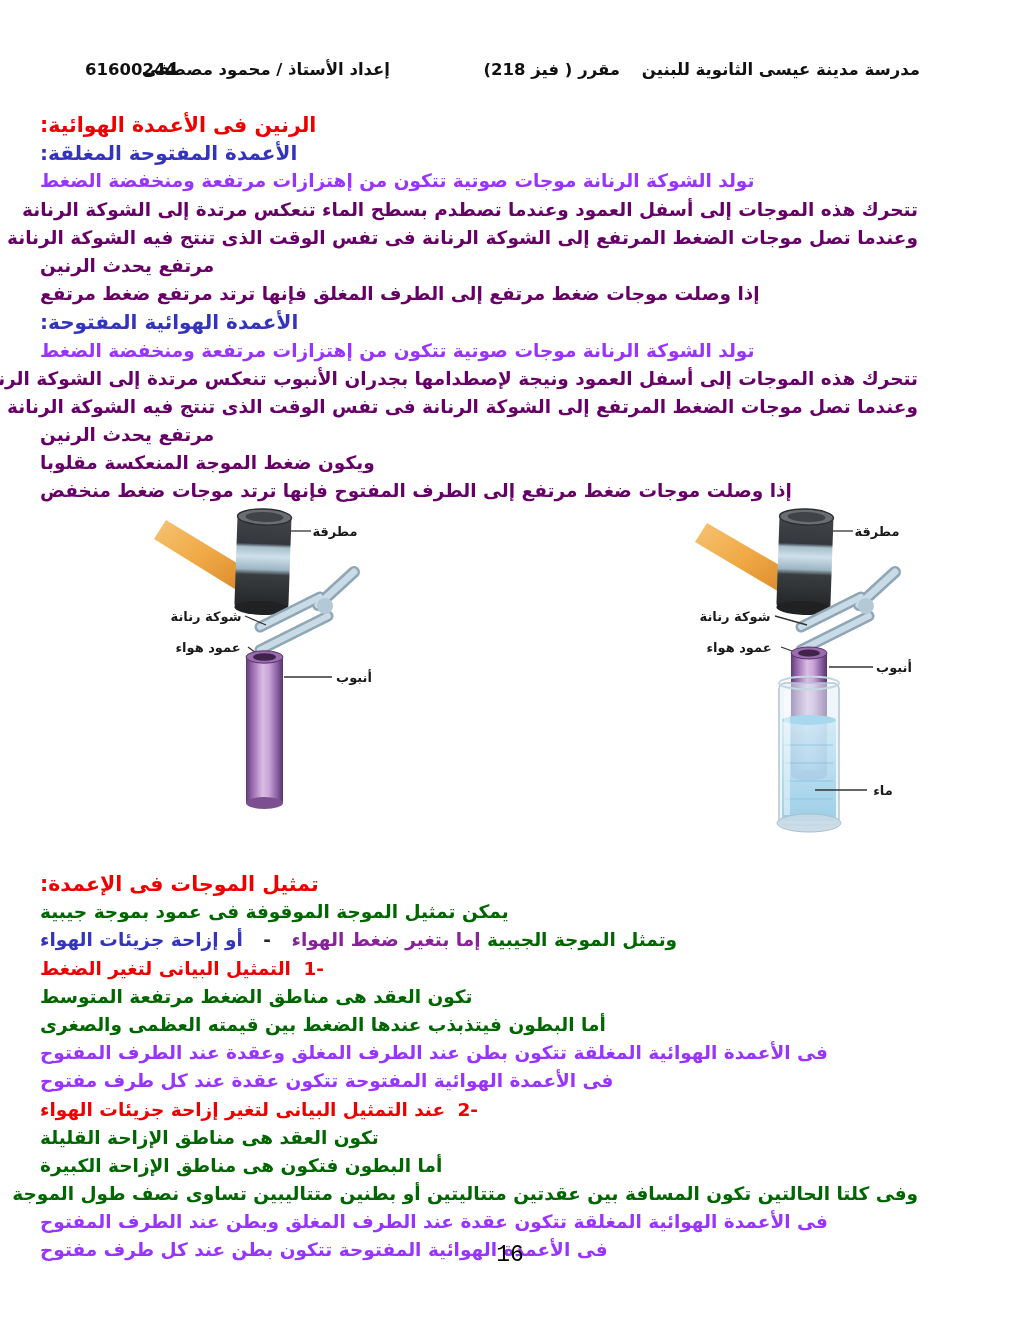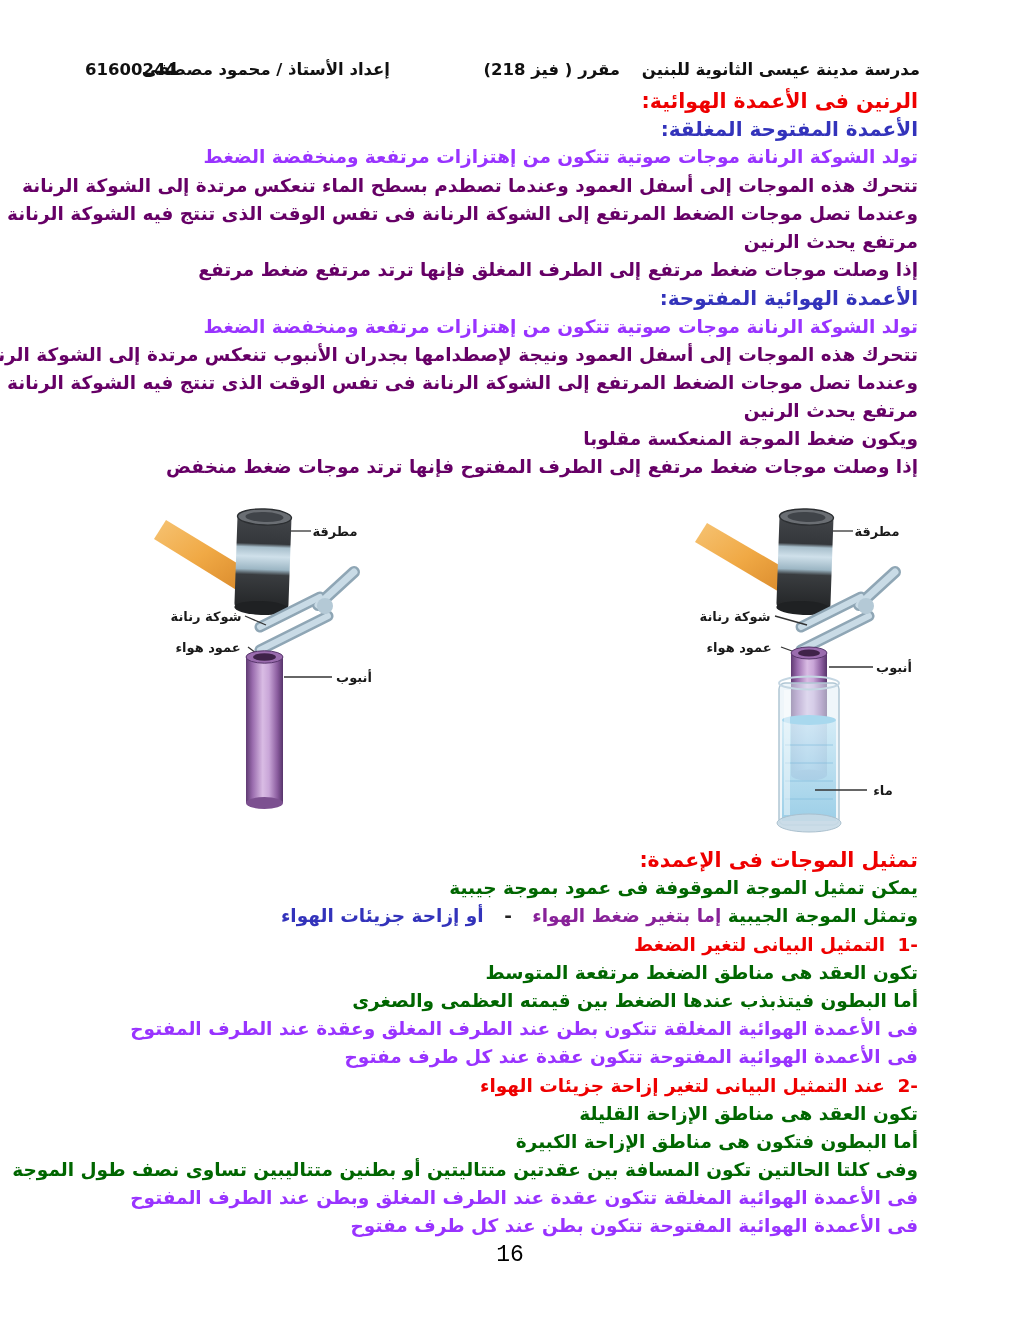--- a/index.html
+++ b/index.html
@@ -13,21 +13,21 @@
   }
   
   .hdr{position:absolute; top:60px; left:0; right:0; height:26px; font-weight:bold;
        font-size:16.5px; color:var(--black); white-space:nowrap;}
   .hdr span{position:absolute; top:0;}
   .hdr .school{right:100px;}
   .hdr .course{right:400px;}
   .hdr .prepared{right:630px;}
   .hdr .code{left:85px; direction:ltr;}
   
-  .tblock{position:absolute; right:102px; left:40px; text-align:right; font-weight:bold;}
+  .tblock{position:absolute; right:102px; left:40px; text-align:left; font-weight:bold;margin-top:24px;}
   .block-top{top:87px;}
   .block-bottom{top:846px;}
   .line{height:28.2px; line-height:28.2px; font-size:18.5px; white-space:nowrap;}
   .h1{font-size:20.5px; color:var(--red);}
   .h2{font-size:20px; color:var(--blue);}
   .c-violet{color:var(--violet);}
   .c-purple{color:var(--purple);}
   .c-green{color:var(--green);}
   .c-red{color:var(--red);}
   .c-blue{color:var(--blue);}

